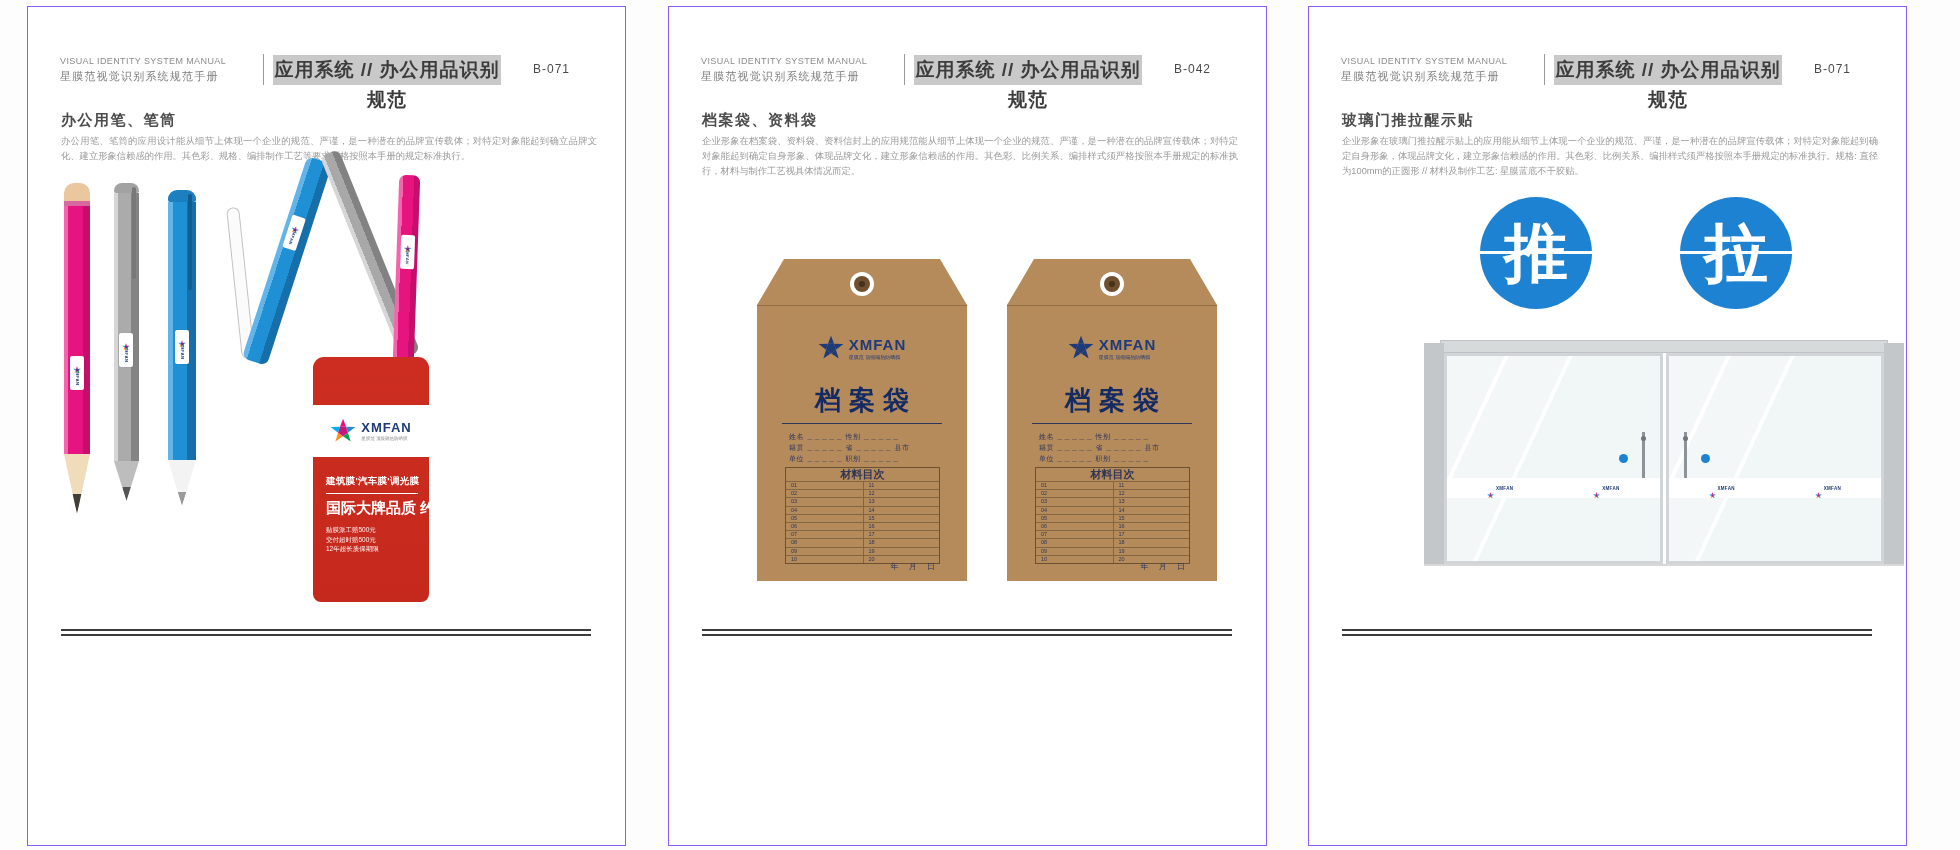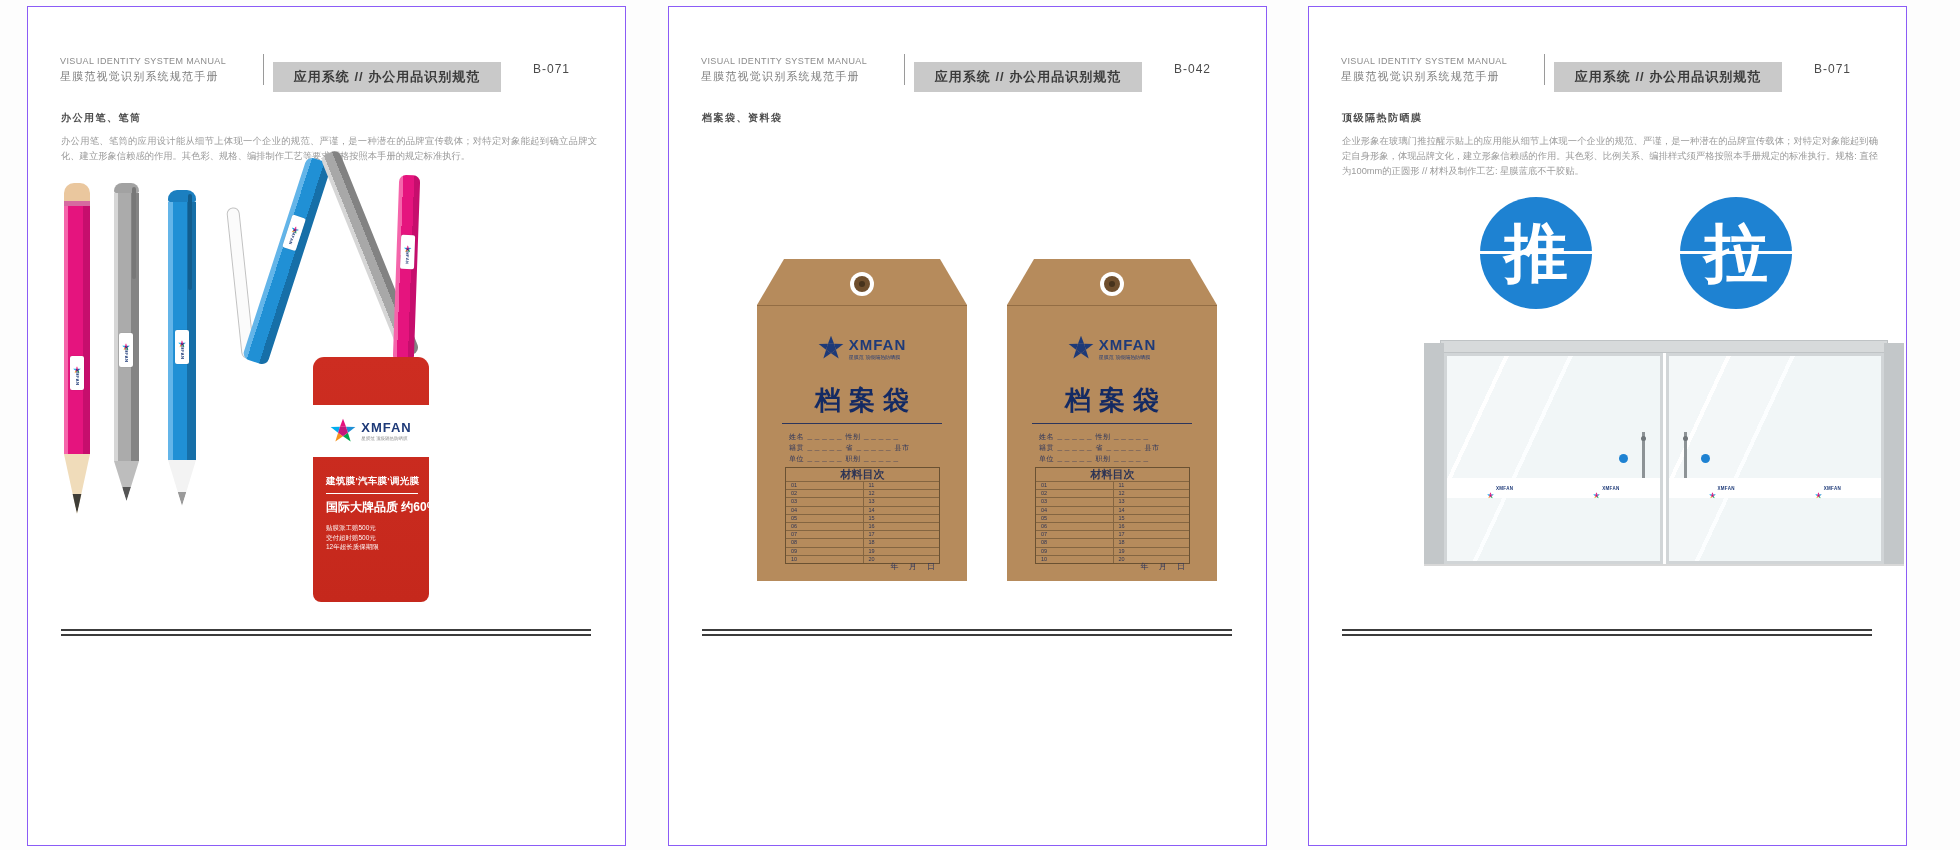--- a/index.html
+++ b/index.html
@@ -8,26 +8,26 @@
     font-family:"Liberation Sans","DejaVu Sans",sans-serif;overflow:hidden;
   }
   .page{position:absolute;top:6px;width:597px;height:838px;background:#fff;border:1px solid #8b5cf6;}
   #page1{left:27px}#page2{left:668px}#page3{left:1308px}
 
   
   .page-header{position:absolute;left:32px;top:46px;right:28px;height:34px;}
   .hdr-en{font-size:9px;color:#8b8b8b;letter-spacing:.4px;padding-top:3px;}
   .hdr-cn{font-size:11px;color:#7d7d7d;letter-spacing:1.2px;margin-top:3px;}
   .hdr-divider{position:absolute;left:203px;top:1px;width:1px;height:31px;background:#9a9a9a;}
-  .hdr-box{position:absolute;left:213px;top:9px;width:228px;height:30px;background:var(--header-box,#c9c9c9);
-    color:#3c3c3c;font-size:13px;font-weight:bold;text-align:center;line-height:30px;letter-spacing:1px;}
+  .hdr-box{position:absolute;left:213px;top:2px;width:228px;height:30px;background:var(--header-box,#c9c9c9);
+    color:#3c3c3c;font-size:19px;font-weight:bold;text-align:center;line-height:30px;letter-spacing:1px;}
   .hdr-code{position:absolute;left:473px;top:9px;font-size:12px;color:#4a4a4a;letter-spacing:1px;}
 
   
-  .sec-title{position:absolute;left:33px;top:104px;font-size:10px;font-weight:bold;color:#4c4c4c;letter-spacing:1.5px;}
+  .sec-title{position:absolute;left:33px;top:104px;font-size:15px;font-weight:bold;color:#4c4c4c;letter-spacing:1.5px;}
   .sec-body{position:absolute;left:33px;top:127px;width:536px;font-size:9.3px;color:#9b9b9b;line-height:1.6;text-align:justify;}
 
   
   .footer-rule{position:absolute;left:33px;width:530px;top:622px;height:3px;
     border-top:2px solid #3c3c3c;border-bottom:2px solid #3c3c3c;}
 
   
   .mini-label{position:absolute;width:14px;height:34px;background:#fff;border-radius:2px;
     display:flex;flex-direction:column;align-items:center;justify-content:center;gap:1px;box-shadow:0 0 1px rgba(0,0,0,.25);}
   .mini-label .star{width:8px;height:8px;}
@@ -73,21 +73,21 @@
   .holder{position:absolute;z-index:2;left:285px;top:350px;width:116px;height:245px;
     background:linear-gradient(180deg,#cd2d21,var(--accent-red,#c5281c));border-radius:11px 11px 8px 8px;}
   .hold-band{position:absolute;left:0;right:0;top:48px;height:52px;background:#fff;
     display:flex;align-items:center;justify-content:center;gap:5px;}
   .band-star{width:26px;height:26px;}
   .band-name{font-size:13px;font-weight:bold;color:#1e3a78;letter-spacing:1px;line-height:13px;}
   .band-tag{font-size:4.5px;color:#8a8a8a;margin-top:2px;white-space:nowrap;}
   .hold-txt{position:absolute;left:13px;right:8px;top:118px;color:#fff;text-align:left;}
   .hold-t1{font-size:9.5px;font-weight:bold;letter-spacing:.3px;white-space:nowrap;}
   .hold-div{height:1px;background:#fff;margin:5px 2px 5px 0;width:92px;}
-  .hold-t2{font-size:12px;font-weight:bold;white-space:nowrap;}
+  .hold-t2{font-size:15px;font-weight:bold;white-space:nowrap;}
   .hold-small{margin-top:7px;}
   .hold-small-line{font-size:6.5px;line-height:9.5px;opacity:.95;}
 
   
   .env{position:absolute;top:252px;width:210px;height:322px;background:var(--kraft,#b68b5c);
     clip-path:polygon(0px 46px,27px 0px,183px 0px,210px 46px,210px 322px,0px 322px);}
   .env-a{left:88px}.env-b{left:338px}
   .env-crease{position:absolute;left:0;right:0;top:46px;height:1px;background:rgba(82,54,24,.35);}
   .env-grommet{position:absolute;left:93px;top:13px;width:24px;height:24px;border-radius:50%;background:#fff;}
   .env-grommet:before{content:"";position:absolute;left:4px;top:4px;width:16px;height:16px;border-radius:50%;background:#6f4f2e;}
@@ -270,20 +270,21 @@
 <div class="page" id="page2">
   <div class="page-header">
     <div class="hdr-en">VISUAL IDENTITY SYSTEM MANUAL</div>
     <div class="hdr-cn">星膜范视觉识别系统规范手册</div>
     <div class="hdr-divider"></div>
     <div class="hdr-box">应用系统 // 办公用品识别规范</div>
     <div class="hdr-code">B-042</div>
   </div>
 
   <div class="sec-title">档案袋、资料袋</div>
+  <div class="sec-body">企业形象在档案袋、资料袋、资料信封上的应用规范能从细节上体现一个企业的规范、严谨，是一种潜在的品牌宣传载体；对特定对象能起到确定自身形象、体现品牌文化，建立形象信赖感的作用。其色彩、比例关系、编排样式须严格按照本手册规定的标准执行，材料与制作工艺视具体情况而定。</div>
 
   <div class="env env-a">
     <div class="env-crease"></div>
     <div class="env-grommet"></div>
     <div class="env-logo">
       <span class="env-star"><svg viewBox="0 0 40 40" width="100%" height="100%">
             <polygon points="20,1 24.7,13.5 15.3,13.5" fill="#1e3a78"></polygon>
             <polygon points="39,13.8 27.6,22.5 24.7,13.5" fill="#1e3a78"></polygon>
             <polygon points="31.8,36.2 20,28 27.6,22.5" fill="#1e3a78"></polygon>
             <polygon points="8.2,36.2 12.4,22.5 20,28" fill="#1e3a78"></polygon>
@@ -427,21 +428,21 @@
 
 <div class="page" id="page3">
   <div class="page-header">
     <div class="hdr-en">VISUAL IDENTITY SYSTEM MANUAL</div>
     <div class="hdr-cn">星膜范视觉识别系统规范手册</div>
     <div class="hdr-divider"></div>
     <div class="hdr-box">应用系统 // 办公用品识别规范</div>
     <div class="hdr-code">B-071</div>
   </div>
 
-  <div class="sec-title">顶级隔热防晒膜</div>
+  <div class="sec-title">玻璃门推拉醒示贴</div>
   <div class="sec-body">企业形象在玻璃门推拉醒示贴上的应用能从细节上体现一个企业的规范、严谨，是一种潜在的品牌宣传载体；对特定对象能起到确定自身形象，体现品牌文化，建立形象信赖感的作用。其色彩、比例关系、编排样式须严格按照本手册规定的标准执行。规格: 直径为100mm的正圆形 // 材料及制作工艺: 星膜蓝底不干胶贴。</div>
 
   <div class="sign sign-push">
     <div class="sign-line"></div>
     <div class="sign-char">推</div>
   </div>
   <div class="sign sign-pull">
     <div class="sign-line"></div>
     <div class="sign-char">拉</div>
   </div>

